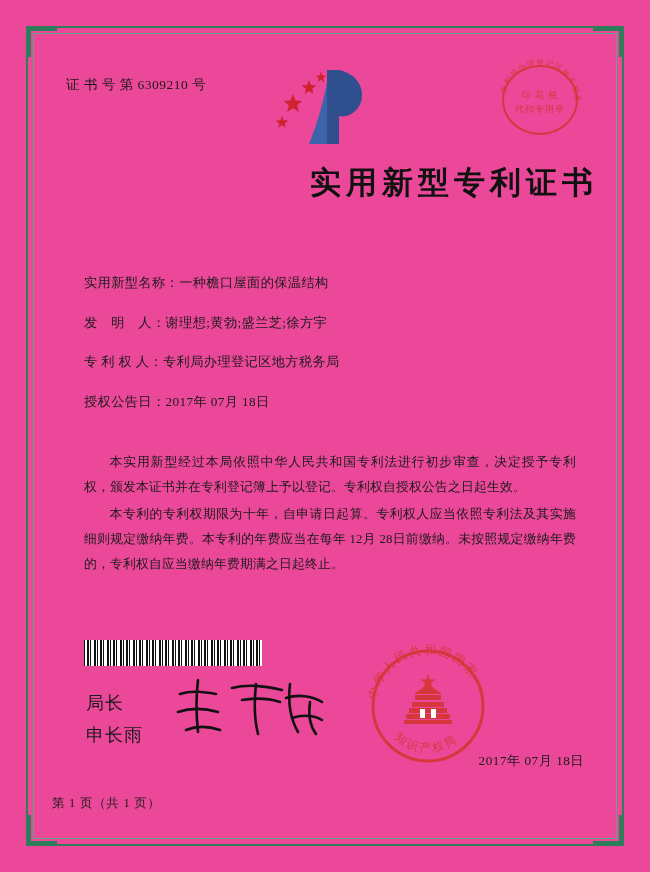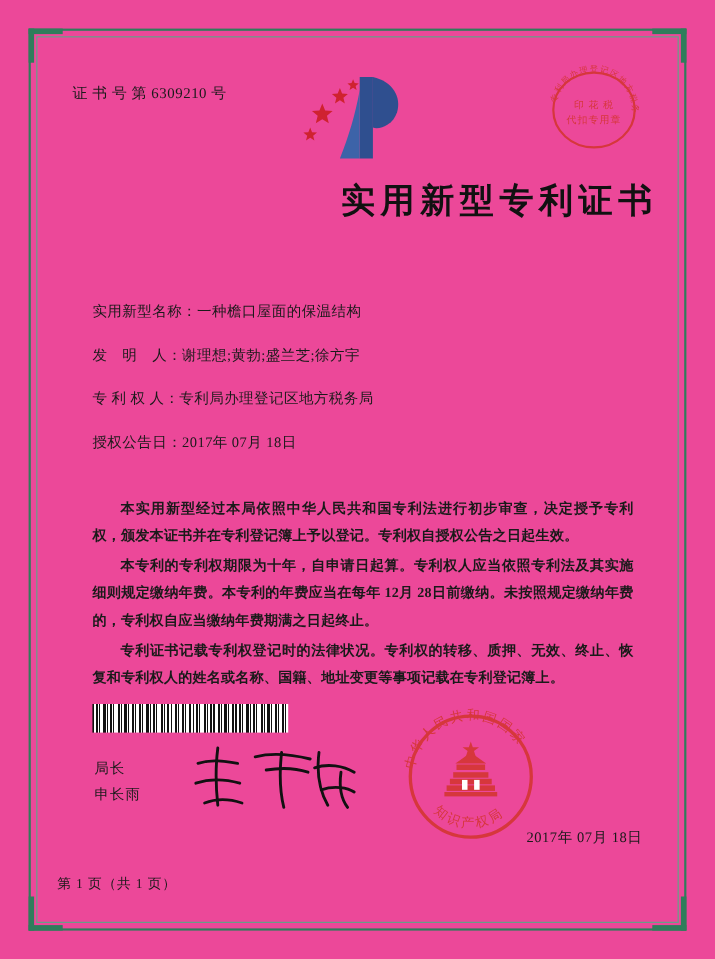--- a/index.html
+++ b/index.html
@@ -119,21 +119,20 @@
     right: 22px;
     font-size: 12.8px;
     line-height: 1.95;
     color: #1a1a1a;
     text-align: justify;
     letter-spacing: 0.2px;
   }
   .paragraphs p {
     margin: 0 0 2px 0;
     text-indent: 2em;
-    font-weight: bold;
   }
 
   .barcode {
     position: absolute;
     left: 32px;
     top: 588px;
     height: 26px;
     width: 178px;
     background: repeating-linear-gradient(
       to right,
@@ -145,21 +144,21 @@
       #fff 7px, #fff 10px,
       #111 10px, #111 12px,
       #fff 12px, #fff 13px
     );
   }
 
   .director-block {
     position: absolute;
     left: 34px;
     top: 636px;
-    font-size: 13px;
+    font-size: 18px;
     line-height: 1.75;
     letter-spacing: 1px;
   }
 
   .signature {
     position: absolute;
     left: 118px;
     top: 620px;
     width: 160px;
     height: 72px;
@@ -253,21 +252,20 @@
         <span class="field-label">专 利 权 人：</span><span class="field-value">专利局办理登记区地方税务局</span>
       </div>
       <div class="field-row">
         <span class="field-label">授权公告日：</span><span class="field-value">2017年 07月 18日</span>
       </div>
     </div>
 
     <div class="paragraphs">
       <p>本实用新型经过本局依照中华人民共和国专利法进行初步审查，决定授予专利权，颁发本证书并在专利登记簿上予以登记。专利权自授权公告之日起生效。</p>
       <p>本专利的专利权期限为十年，自申请日起算。专利权人应当依照专利法及其实施细则规定缴纳年费。本专利的年费应当在每年 12月 28日前缴纳。未按照规定缴纳年费的，专利权自应当缴纳年费期满之日起终止。</p>
-      <p>专利证书记载专利权登记时的法律状况。专利权的转移、质押、无效、终止、恢复和专利权人的姓名或名称、国籍、地址变更等事项记载在专利登记簿上。</p>
     </div>
 
     <div class="barcode"></div>
 
     <div class="director-block">
       <div>局长</div>
       <div>申长雨</div>
     </div>
 
     <div class="signature">

